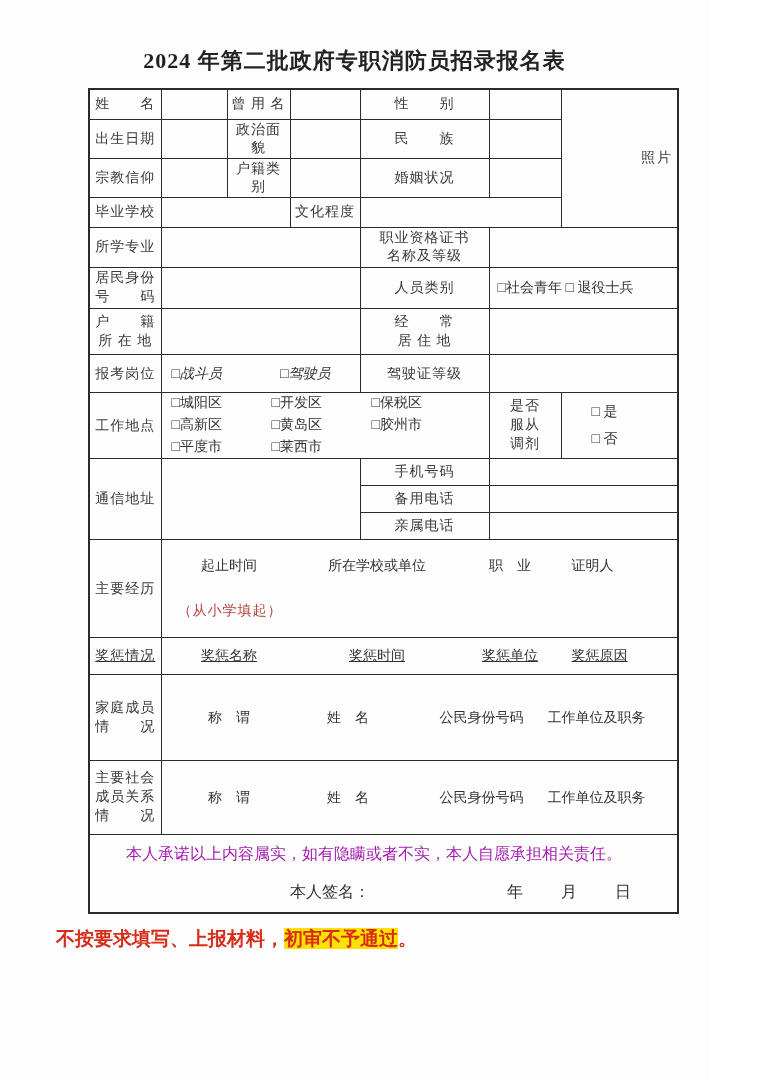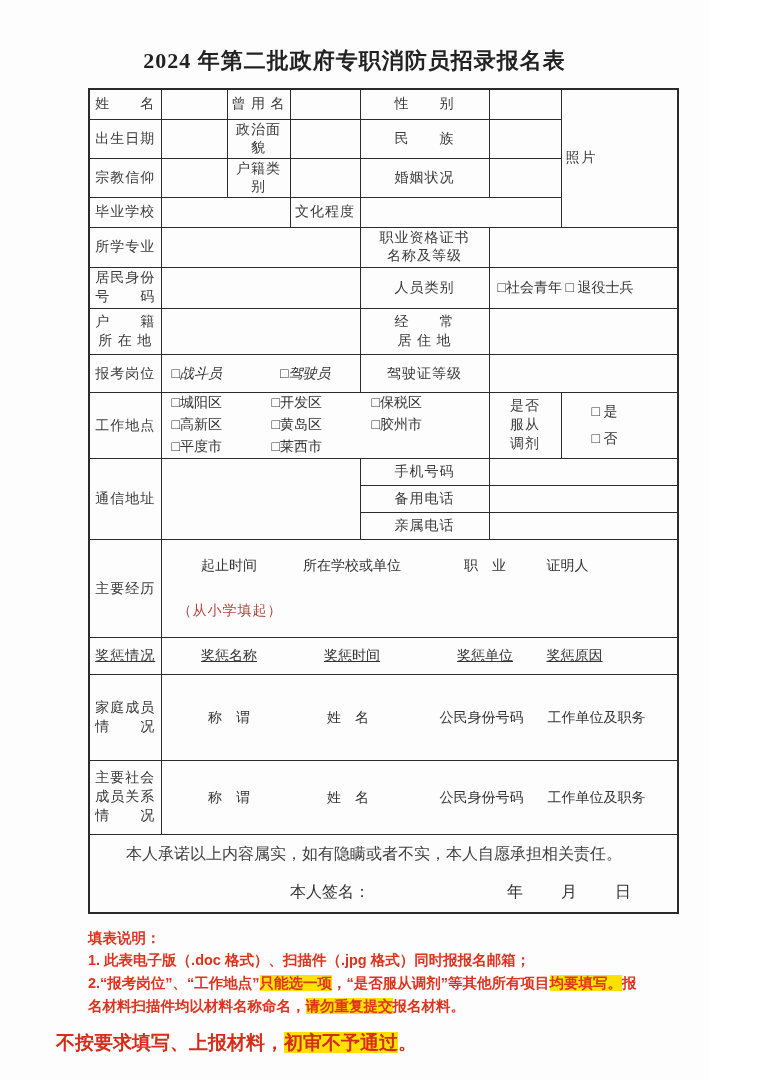--- a/index.html
+++ b/index.html
@@ -55,49 +55,49 @@
     row-gap:3px;
     padding-left:6px;
     line-height:19px;
   }
   .wl-grid span{white-space:nowrap;font-family:Liberation Mono, monospace;}
   .yn{display:flex;flex-direction:column;justify-content:center;gap:9px;padding-left:26px;}
   .yn span{white-space:nowrap;}
   .hdr-row{display:flex;padding-left:12px;}
   .hdr-row span{white-space:nowrap;text-align:center;}
   .exp-c1{width:103px;}
-  .exp-c2{width:143px;}
+  .exp-c2{width:143px;margin-left:25px;}
   .exp-c3{width:123px;}
   .mem-c1{width:103px;}
   .mem-c2{width:135px;}
   .mem-c3{width:132px;}
   .red-note{color:#b5423a;margin-top:27px;padding-left:12px;letter-spacing:1px;}
   .decl{padding:13px 20px 0 20px;}
-  .decl-line1{font-size:16px;text-indent:2em;color:#404040;}
+  .decl-line1{font-size:16px;text-indent:2em;color:#a21caf;}
   .decl-line2{display:flex;font-size:16px;margin-top:17px;}
   .sig-label{margin-left:196px;}
   .date-text{margin-left:auto;margin-right:40px;letter-spacing:2px;}
   .notes{
     margin:13px 70px 0 88px;
     font-family:"Liberation Sans", sans-serif;
     font-weight:bold;
     color:#dd3420;
     font-size:14.5px;
     line-height:1.58;
   }
   .notes .hl{background:#ffe104;}
   .warning{
     margin:12px 70px 0 56px;
     font-family:"Liberation Sans", sans-serif;
     font-weight:bold;
     color:#d62c1a;
     font-size:19px;
   }
   .warning .hl{background:#ffe104;}
-  .photo-cell{text-align:left;letter-spacing:2px;color:#3a3a3a;}
+  .photo-cell{text-align:right;letter-spacing:2px;color:#3a3a3a;}
 </style>
 </head>
 <body>
 
 <div class="page">
 
   <div class="title">2024 年第二批政府专职消防员招录报名表</div>
 
   <table class="form">
     <colgroup>
@@ -280,21 +280,16 @@
         <div class="decl-line1">本人承诺以上内容属实，如有隐瞒或者不实，本人自愿承担相关责任。</div>
         <div class="decl-line2">
           <span class="sig-label">本人签名：</span>
           <span class="date-text">年　　月　　日</span>
         </div>
       </td>
     </tr>
   </tbody>
     </table>
 
-  <div class="notes">
-    <div>填表说明：</div>
-    <div>1. 此表电子版（.doc 格式）、扫描件（.jpg 格式）同时报报名邮箱；</div>
-    <div><span>2.“报考岗位”、“工作地点”</span><span class="hl">只能选一项</span><span>，“是否服从调剂”等其他所有项目</span><span class="hl">均要填写。</span><span>报名材料扫描件均以材料名称命名，</span><span class="hl">请勿重复提交</span><span>报名材料。</span></div>
-  </div>
 
   <div class="warning"><span>不按要求填写、上报材料，</span><span class="hl">初审不予通过</span><span>。</span></div>
 
 </div>
 
 </body></html>

